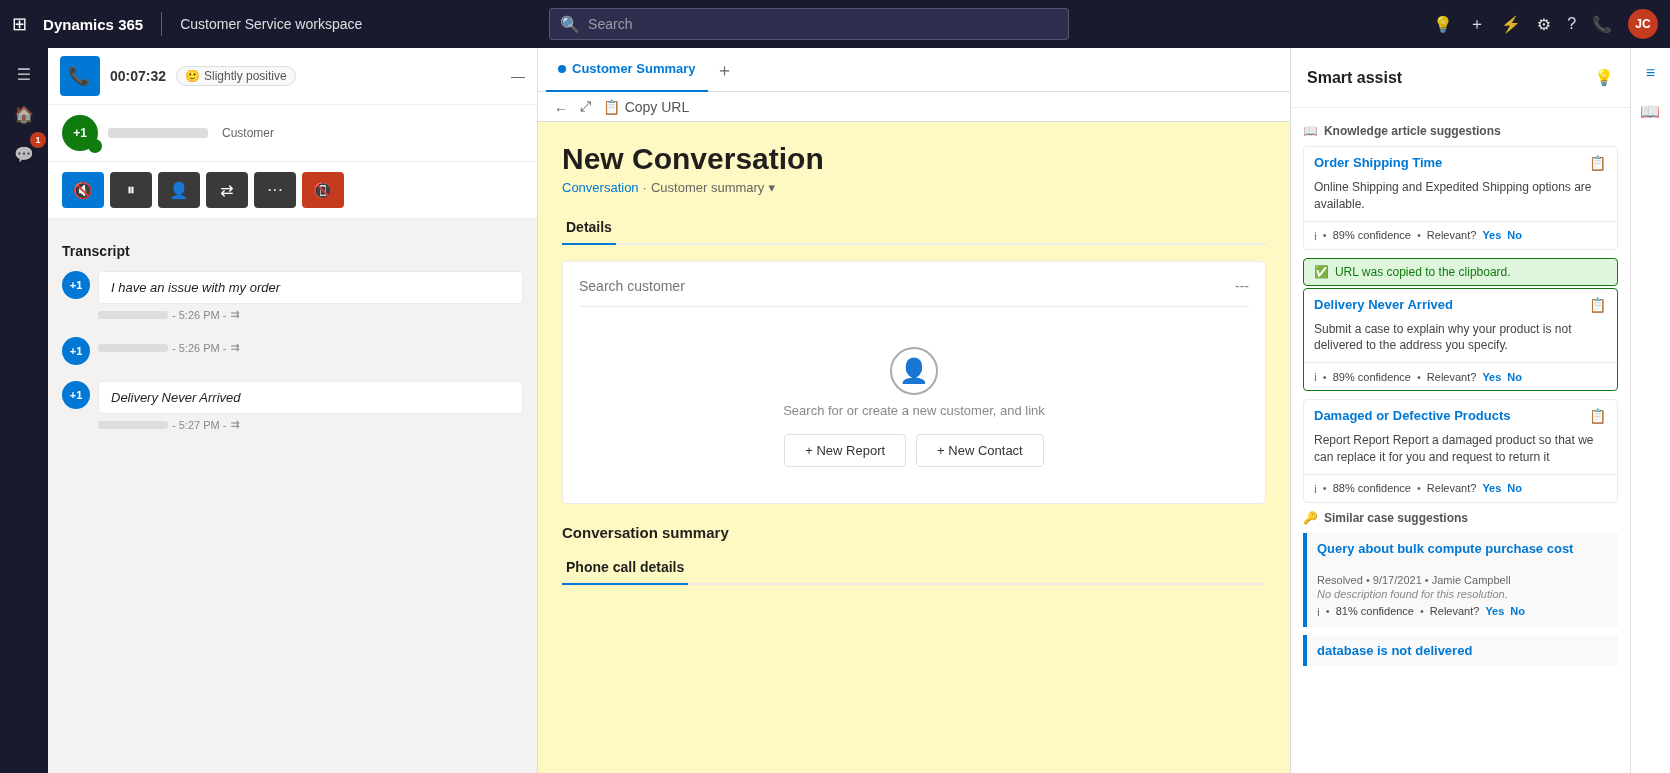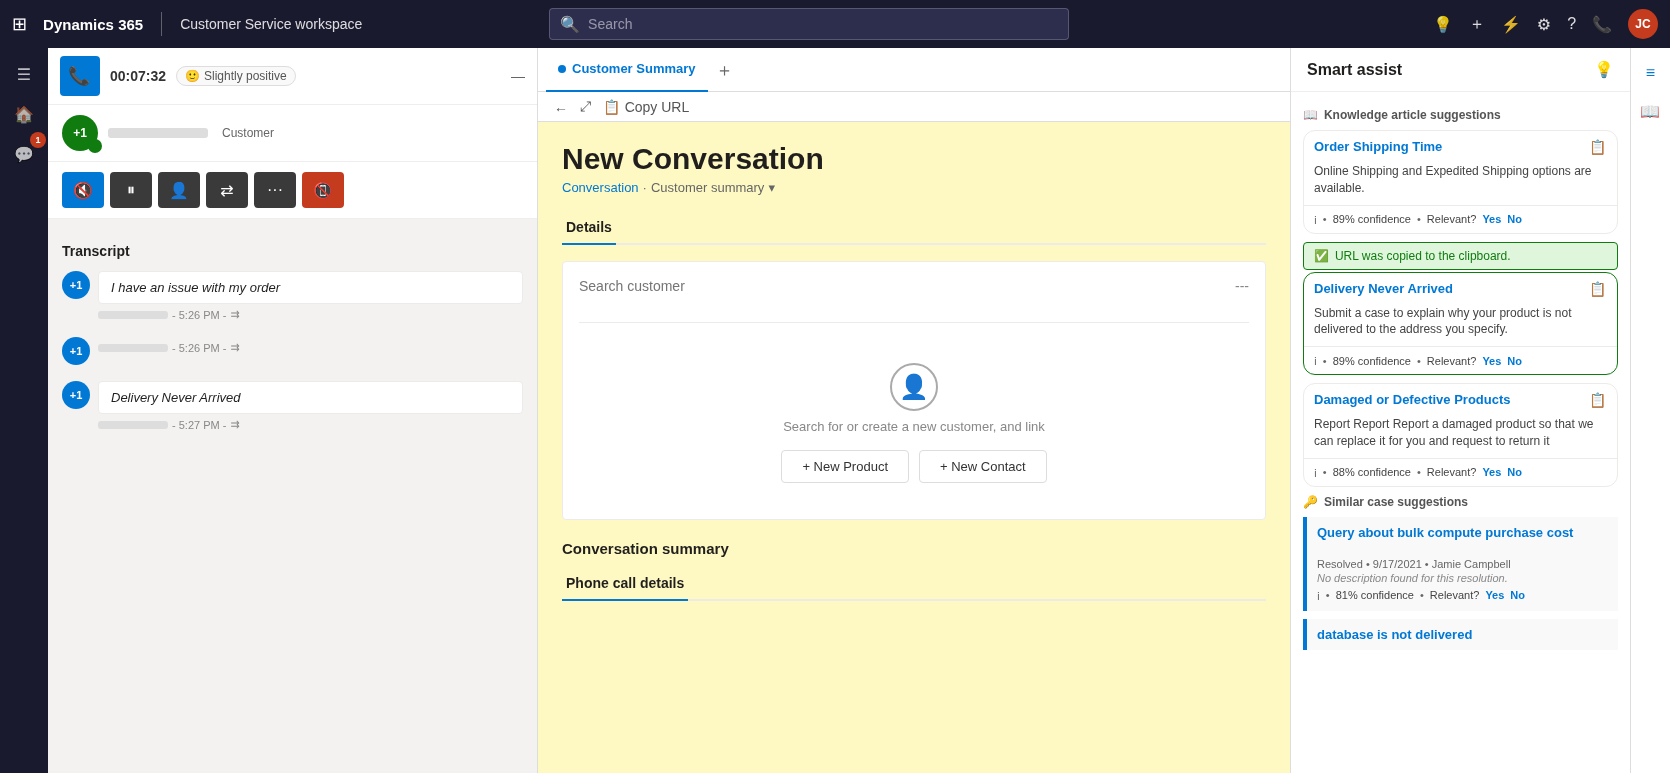--- a/index.html
+++ b/index.html
@@ -277,21 +277,21 @@
       border: 1px solid #edebe9;
       border-radius: 4px;
       padding: 16px;
       margin-bottom: 16px;
     }
     .search-customer-row {
       display: flex;
       align-items: center;
       gap: 10px;
       border-bottom: 1px solid #edebe9;
-      padding-bottom: 28px;
+      padding-bottom: 12px;
       margin-bottom: 20px;
     }
     .search-customer-input {
       border: none; outline: none; font-size: 14px; color: #888; flex: 1;
     }
     .dash-text { color: #888; font-size: 14px; }
 
     .customer-placeholder {
       display: flex; flex-direction: column; align-items: center; padding: 20px 0;
       gap: 8px;
@@ -325,40 +325,40 @@
     .smart-assist-panel {
       width: 340px;
       background: #fff;
       border-left: 1px solid #ddd;
       display: flex;
       flex-direction: column;
       overflow: hidden;
       flex-shrink: 0;
     }
     .smart-assist-header {
-      padding: 12px 16px;
+      padding: 20px 16px;
       border-bottom: 1px solid #eee;
       display: flex;
       align-items: center;
       justify-content: space-between;
     }
     .smart-assist-title { font-size: 16px; font-weight: 700; color: #201f1e; }
     .sa-icon-btn { background: none; border: none; font-size: 16px; color: #0078d4; cursor: pointer; }
 
     .smart-assist-scroll { flex: 1; overflow-y: auto; padding: 12px; }
 
     .sa-section-header {
       display: flex; align-items: center; gap: 6px;
       font-size: 12px; font-weight: 600; color: #555;
       margin-bottom: 8px; margin-top: 4px;
     }
 
     .sa-card {
       border: 1px solid #edebe9;
-      border-radius: 12px;
+      border-radius: 4px;
       margin-bottom: 8px;
       overflow: hidden;
     }
     .sa-card.highlighted { border: 1.5px solid #107c10; }
     .sa-card-header {
       padding: 8px 10px;
       display: flex; align-items: flex-start; justify-content: space-between;
     }
     .sa-card-title { color: #0078d4; font-size: 13px; font-weight: 600; cursor: pointer; flex: 1; }
     .sa-card-action-btn { background: none; border: none; font-size: 14px; color: #666; cursor: pointer; }
@@ -564,21 +564,21 @@
       <div class="customer-search-card">
         <div class="search-customer-row">
           <input class="search-customer-input" type="text" placeholder="Search customer" style="">
           <span class="dash-text">---</span>
         </div>
 
         <div class="customer-placeholder">
           <div class="person-icon">👤</div>
           <div class="placeholder-text">Search for or create a new customer, and link</div>
           <div class="new-buttons">
-            <button class="new-btn">+ New Product</button>
+            <button class="new-btn">+ New Report</button>
             <button class="new-btn">+ New Contact</button>
           </div>
         </div>
       </div>
 
       <div class="conv-summary-section">
         <div class="conv-summary-title">Conversation summary</div>
         <div class="section-tabs">
           <div class="section-tab active">
             <span>Phone call details</span>

